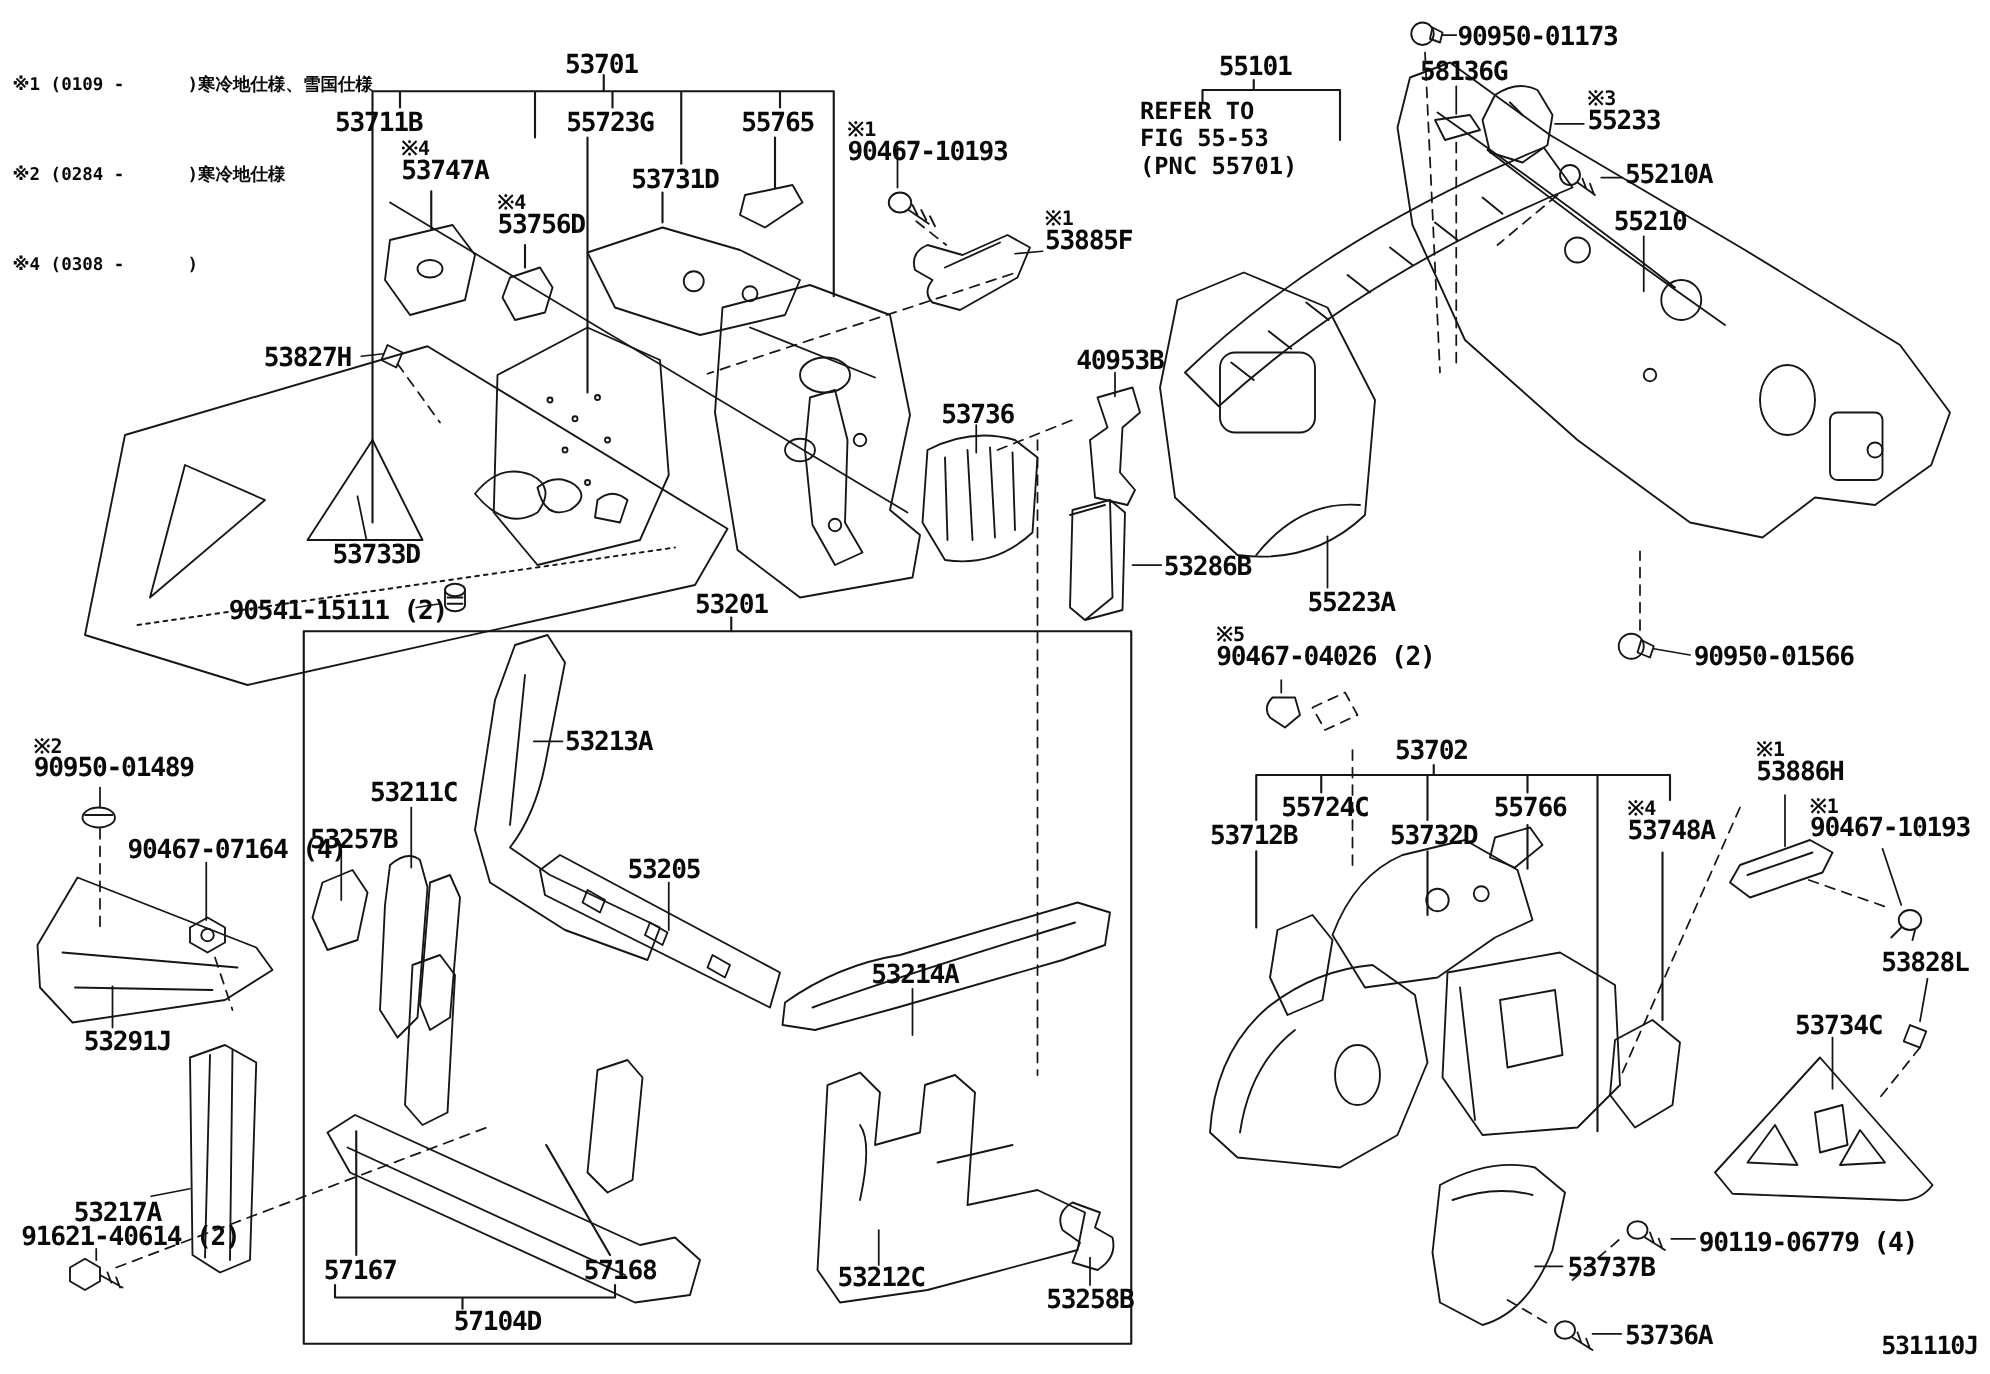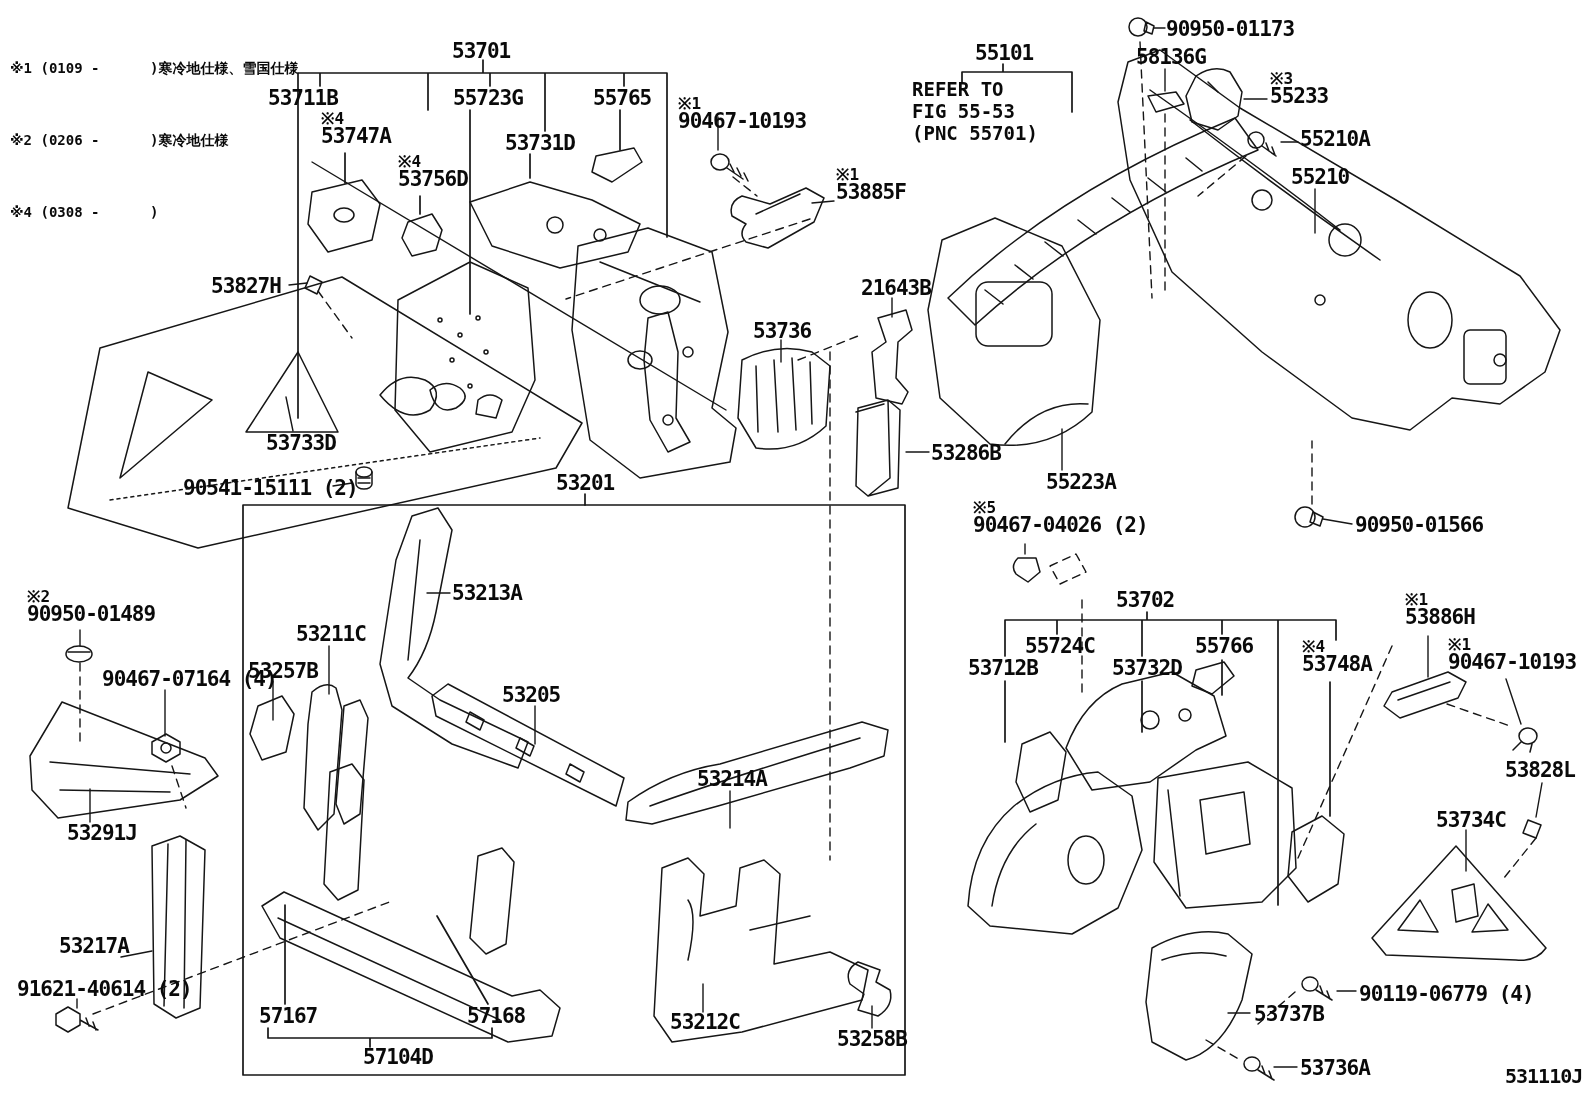--- a/index.html
+++ b/index.html
@@ -312,41 +312,41 @@
         <path d="M1316,990 l16,10 M1320,986 l3,8 M1327,991 l3,8"></path>
   </g>
   <g>
     <ellipse cx="1252" cy="1064" rx="8" ry="7"></ellipse>
         <path d="M1258,1070 l16,10 M1262,1066 l3,8 M1269,1071 l3,8"></path>
   </g>
 </svg>
 
   <div class="legend">
     <span class="row"><span>※1</span><span> (0109 -      )寒冷地仕様、雪国仕様</span></span>
-    <span class="row"><span>※2</span><span> (0206 -      )寒冷地仕様</span></span>
+    <span class="row"><span>※2</span><span> (0284 -      )寒冷地仕様</span></span>
     <span class="row"><span>※4</span><span> (0308 -      )</span></span>
   </div>
 
   <div class="note"><span>REFER TO</span><br><span>FIG 55-53</span><br><span>(PNC 55701)</span></div>
 
   <div class="lbl" style="left:452px;top:41px"><span>53701</span></div>
   <div class="lbl" style="left:268px;top:88px"><span>53711B</span></div>
   <div class="lbl" style="left:453px;top:88px"><span>55723G</span></div>
   <div class="lbl" style="left:593px;top:88px"><span>55765</span></div>
   <div class="lbl" style="left:321px;top:112px"><span class="mark">※4</span><span>53747A</span></div>
   <div class="lbl" style="left:505px;top:133px"><span>53731D</span></div>
   <div class="lbl" style="left:398px;top:155px"><span class="mark">※4</span><span>53756D</span></div>
   <div class="lbl" style="left:678px;top:97px"><span class="mark">※1</span><span>90467-10193</span></div>
   <div class="lbl" style="left:836px;top:168px"><span class="mark">※1</span><span>53885F</span></div>
   <div class="lbl" style="left:211px;top:276px"><span>53827H</span></div>
   <div class="lbl" style="left:266px;top:433px"><span>53733D</span></div>
   <div class="lbl" style="left:183px;top:478px"><span>90541-15111 (2)</span></div>
   <div class="lbl" style="left:556px;top:473px"><span>53201</span></div>
   <div class="lbl" style="left:753px;top:321px"><span>53736</span></div>
-  <div class="lbl" style="left:861px;top:278px"><span>21643B</span></div>
+  <div class="lbl" style="left:861px;top:278px"><span>40953B</span></div>
   <div class="lbl" style="left:931px;top:443px"><span>53286B</span></div>
   <div class="lbl" style="left:975px;top:43px"><span>55101</span></div>
   <div class="lbl" style="left:1166px;top:19px"><span>90950-01173</span></div>
   <div class="lbl" style="left:1136px;top:47px"><span>58136G</span></div>
   <div class="lbl" style="left:1270px;top:72px"><span class="mark">※3</span><span>55233</span></div>
   <div class="lbl" style="left:1300px;top:129px"><span>55210A</span></div>
   <div class="lbl" style="left:1291px;top:167px"><span>55210</span></div>
   <div class="lbl" style="left:1046px;top:472px"><span>55223A</span></div>
   <div class="lbl" style="left:1355px;top:515px"><span>90950-01566</span></div>
   <div class="lbl" style="left:973px;top:501px"><span class="mark">※5</span><span>90467-04026 (2)</span></div>
@@ -361,21 +361,21 @@
   <div class="lbl" style="left:1505px;top:760px"><span>53828L</span></div>
   <div class="lbl" style="left:1436px;top:810px"><span>53734C</span></div>
   <div class="lbl" style="left:27px;top:590px"><span class="mark">※2</span><span>90950-01489</span></div>
   <div class="lbl" style="left:102px;top:669px"><span>90467-07164 (4)</span></div>
   <div class="lbl" style="left:248px;top:661px"><span>53257B</span></div>
   <div class="lbl" style="left:296px;top:624px"><span>53211C</span></div>
   <div class="lbl" style="left:452px;top:583px"><span>53213A</span></div>
   <div class="lbl" style="left:502px;top:685px"><span>53205</span></div>
   <div class="lbl" style="left:697px;top:769px"><span>53214A</span></div>
   <div class="lbl" style="left:67px;top:823px"><span>53291J</span></div>
-  <div class="lbl" style="left:59px;top:936px"><span>53217A</span></div>
+  <div class="lbl" style="left:59px;top:960px"><span>53217A</span></div>
   <div class="lbl" style="left:17px;top:979px"><span>91621-40614 (2)</span></div>
   <div class="lbl" style="left:259px;top:1006px"><span>57167</span></div>
   <div class="lbl" style="left:467px;top:1006px"><span>57168</span></div>
   <div class="lbl" style="left:670px;top:1012px"><span>53212C</span></div>
   <div class="lbl" style="left:363px;top:1047px"><span>57104D</span></div>
   <div class="lbl" style="left:837px;top:1029px"><span>53258B</span></div>
   <div class="lbl" style="left:1254px;top:1004px"><span>53737B</span></div>
   <div class="lbl" style="left:1359px;top:984px"><span>90119-06779 (4)</span></div>
   <div class="lbl" style="left:1300px;top:1058px"><span>53736A</span></div>
 

